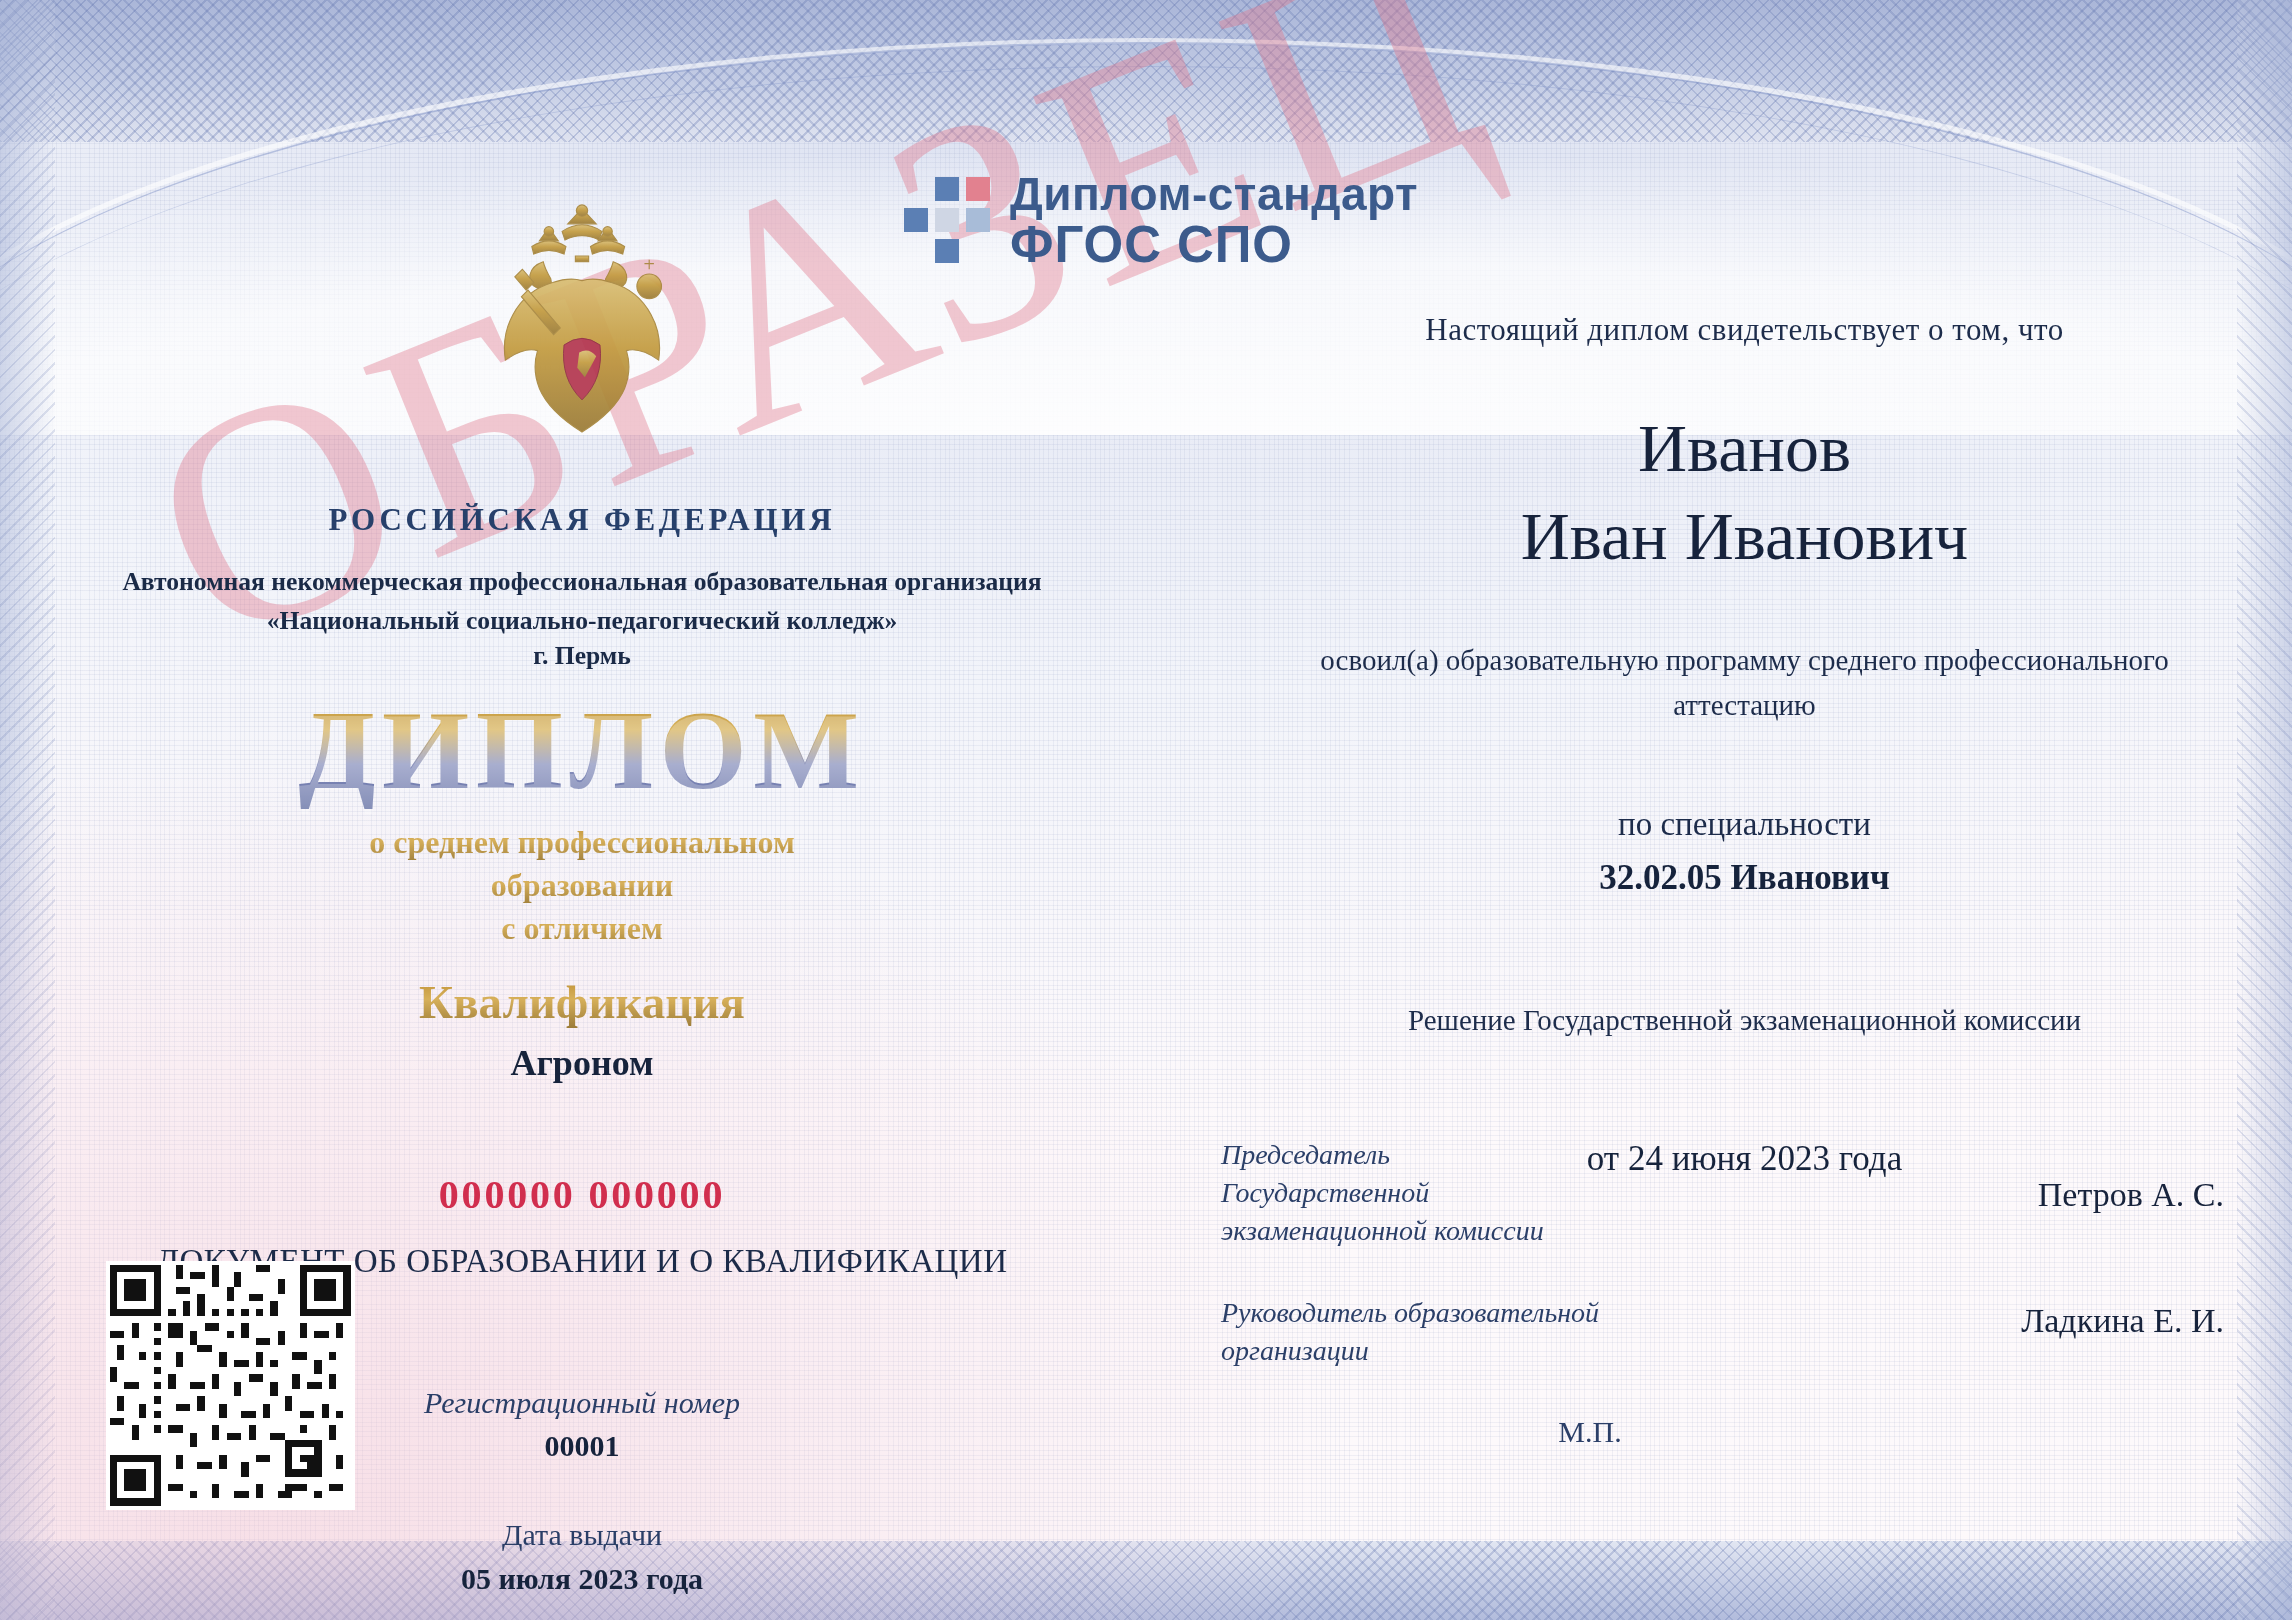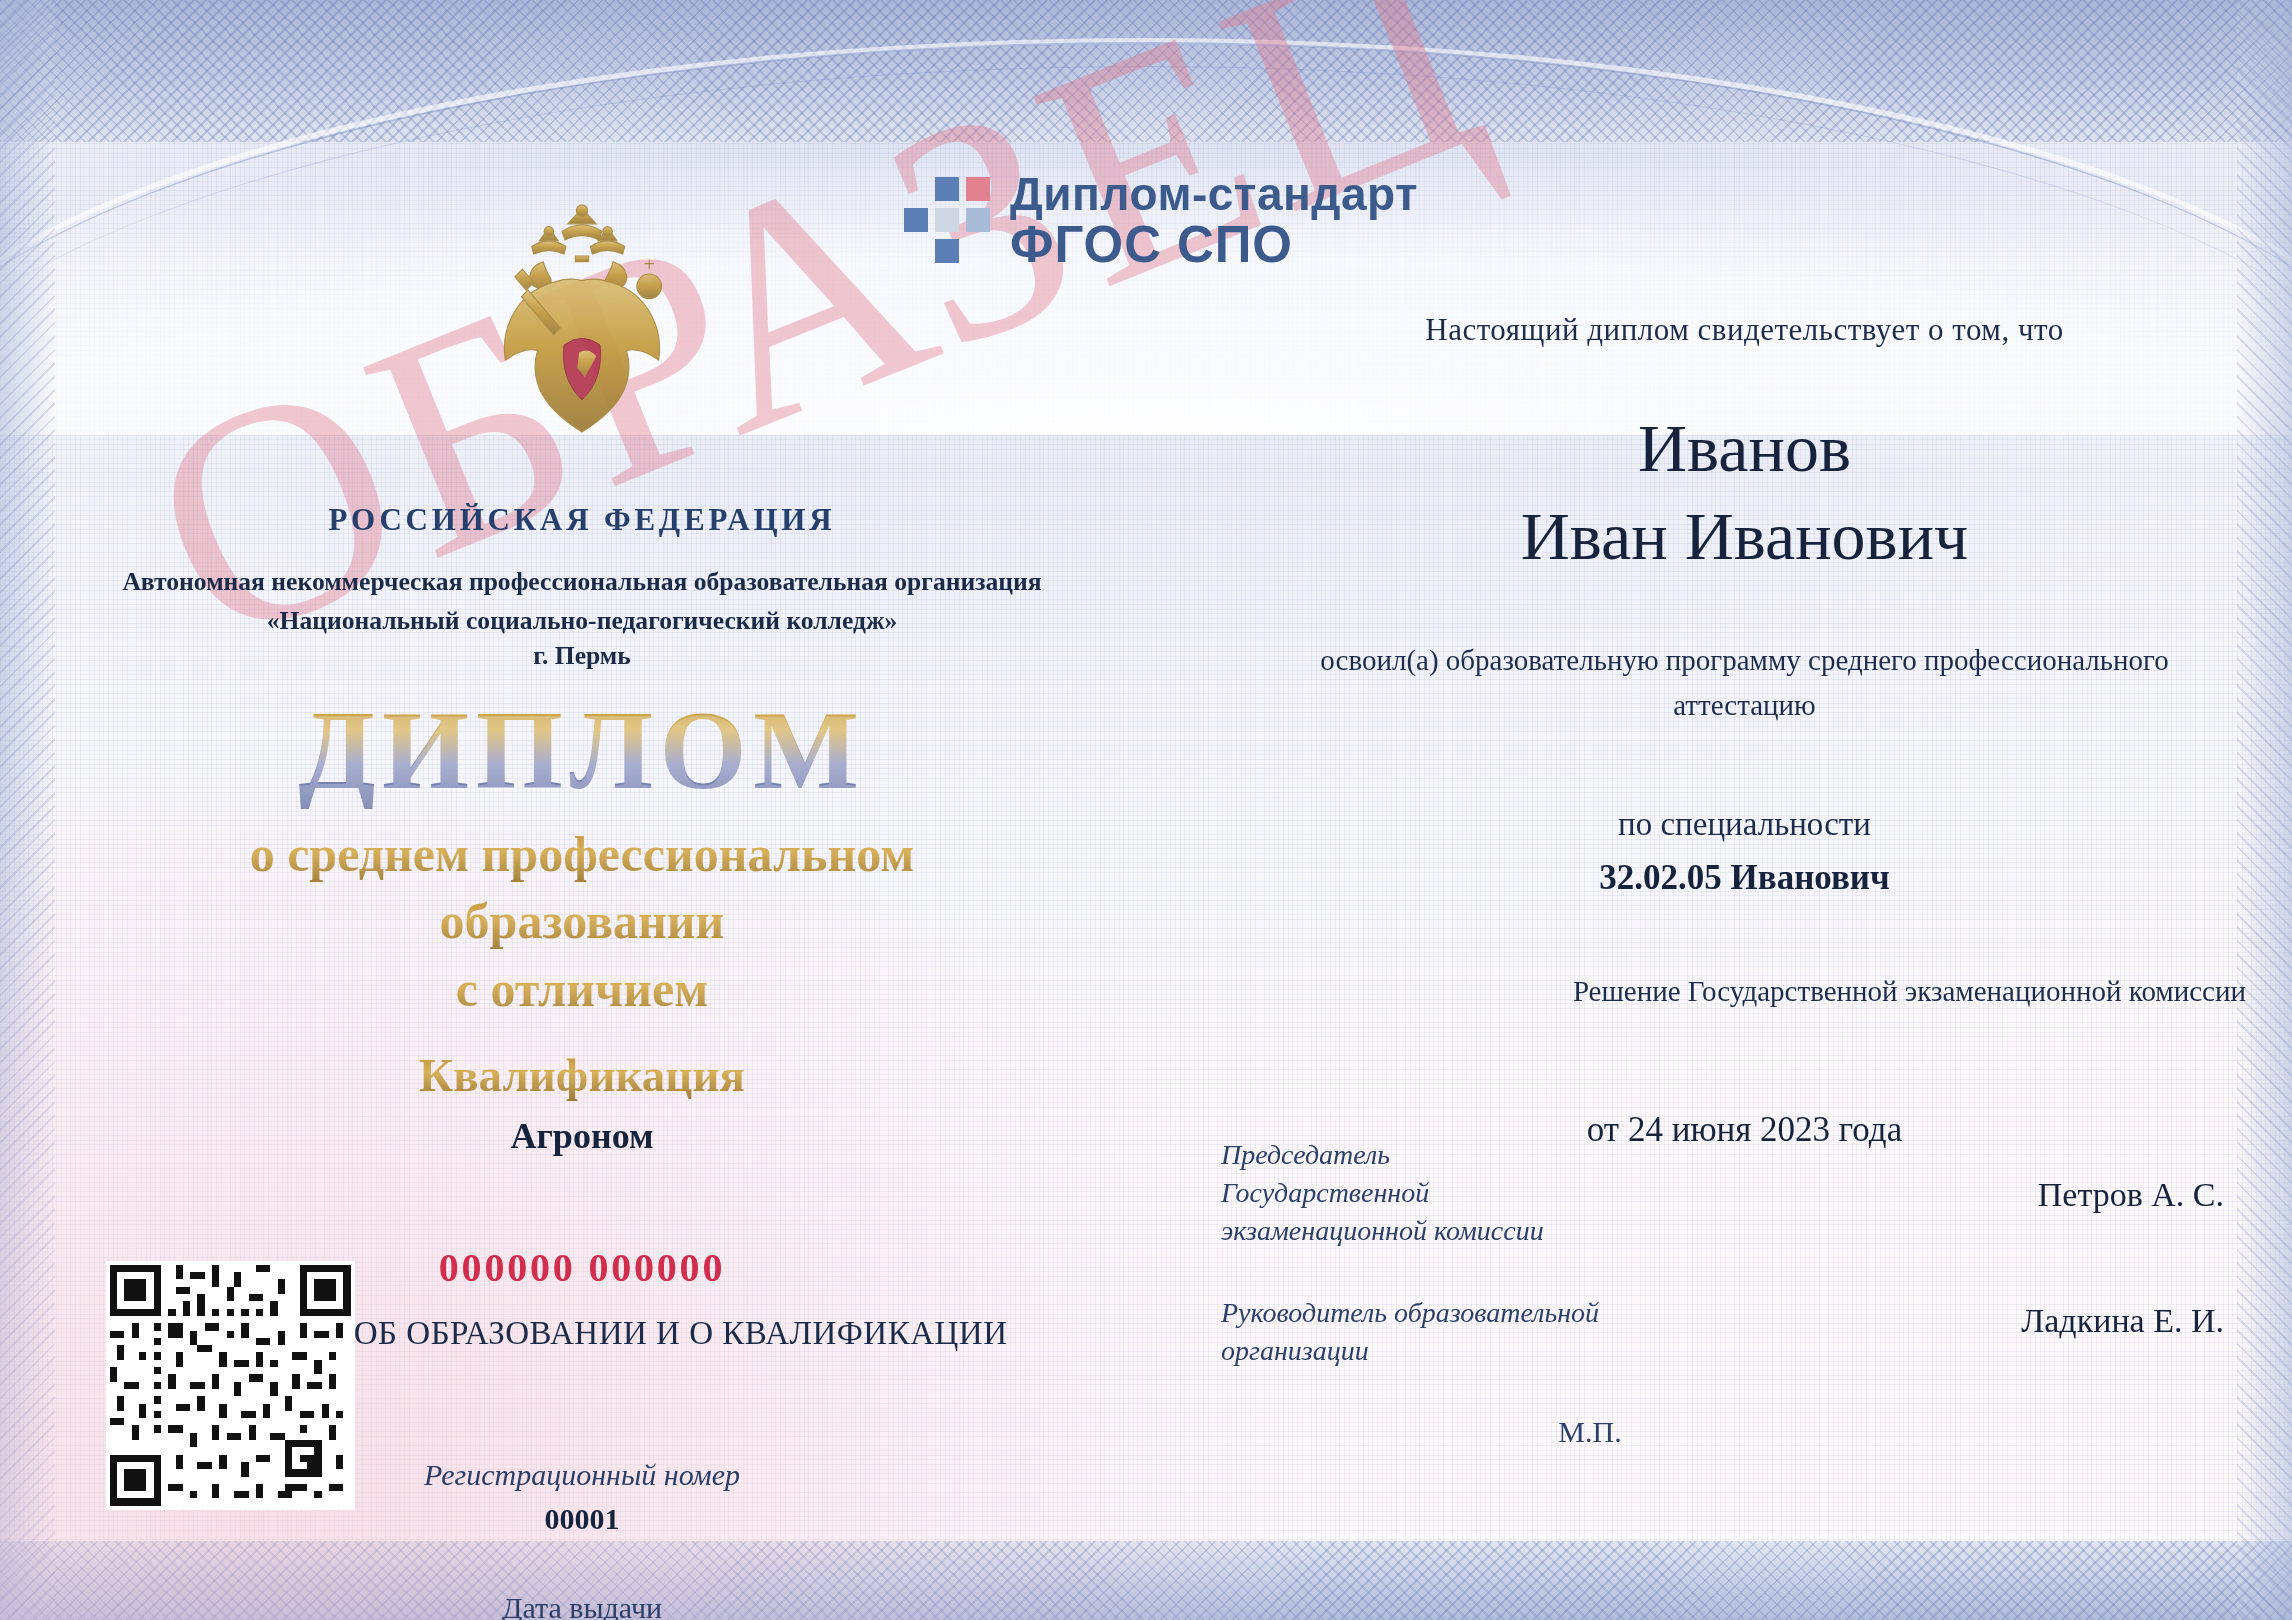--- a/index.html
+++ b/index.html
@@ -203,21 +203,21 @@
     font-weight: 700;
     letter-spacing: 6.6px;
     line-height: 1.05;
     background: linear-gradient(180deg, #b98a2e 0%, #d8b45e 32%, #8b93bf 62%, #5d6aa0 100%);
     -webkit-background-clip: text;
     background-clip: text;
     color: transparent;
     text-shadow: 0 1.9px 0 rgba(255,255,255,0.25);
   }
   .sub-gold {
-    font-size: 50px;
+    font-size: 32px;
     font-weight: 700;
     line-height: 1.35;
     background: linear-gradient(180deg, #bb8c30 0%, #d7b05a 45%, #9a7a38 100%);
     -webkit-background-clip: text;
     background-clip: text;
     color: transparent;
     margin-top: 11.4px;
   }
   .qual-word {
     margin-top: 24.6px;
@@ -313,24 +313,23 @@
     font-size: 33px;
     color: #1d2c4b;
   }
   .r-spec-value {
     margin-top: 15px;
     font-size: 35px;
     font-weight: 700;
     color: #16233c;
   }
   .r-gek {
-    margin-top: 77px;
+    margin-top: 106px;
     font-size: 29px;
     color: #1d2c4b;
-    text-align: right;
   }
   .r-date {
     margin-top: 102px;
     font-size: 35px;
     font-weight: 400;
     color: #16233c;
   }
 
   
   .sign-area {

